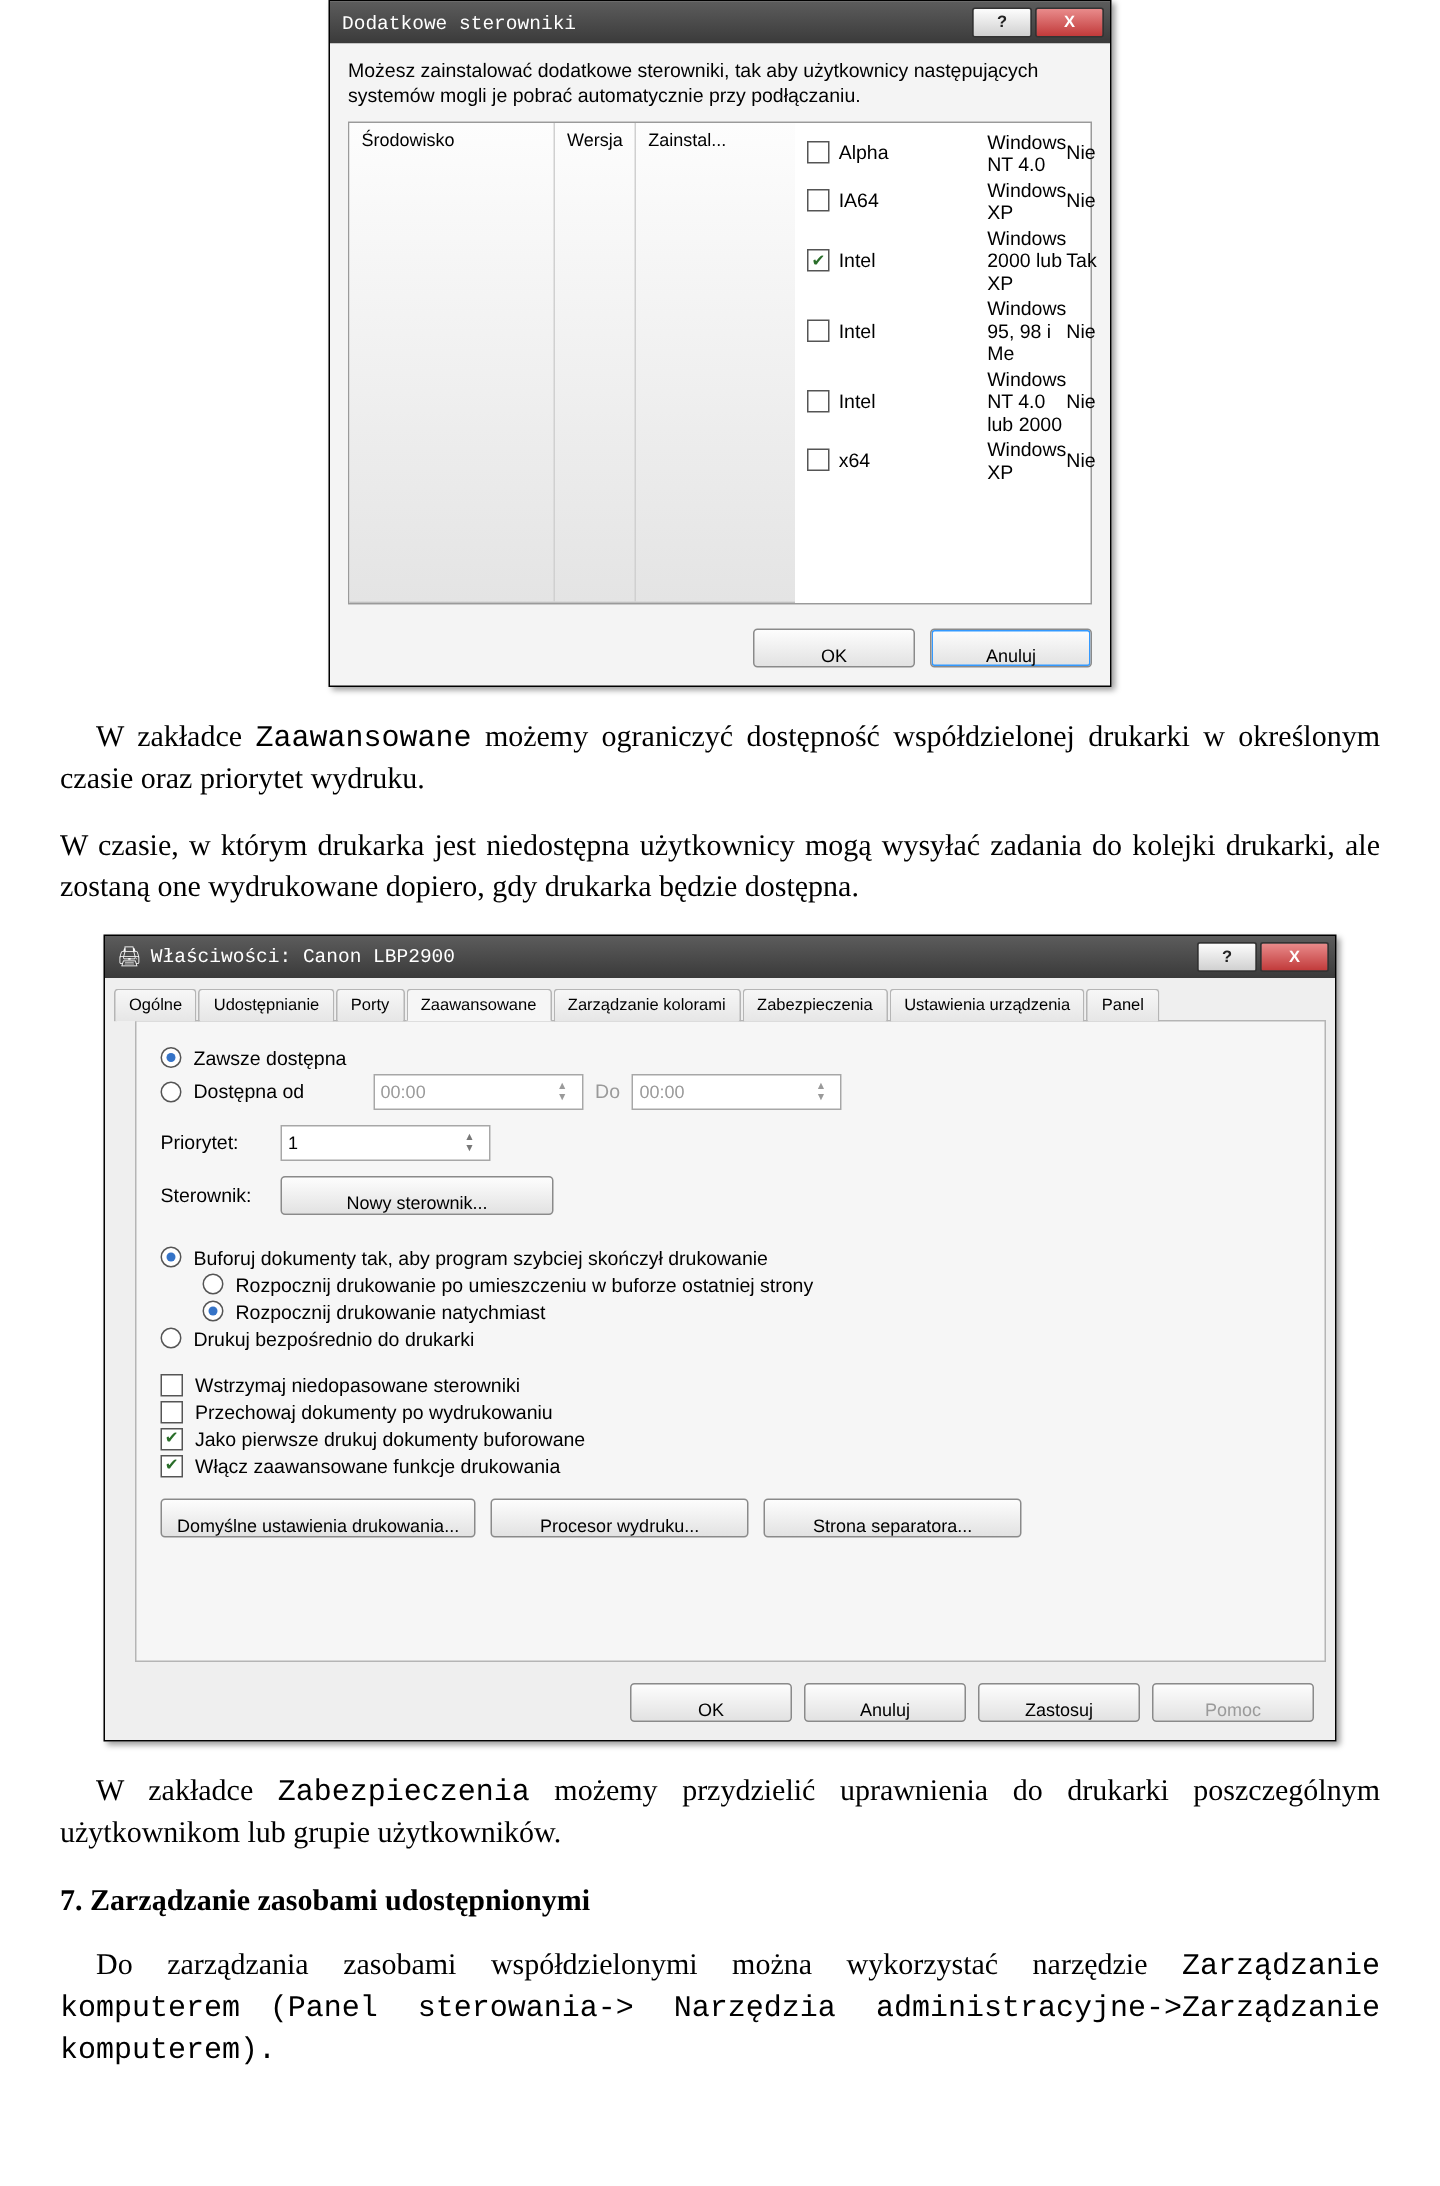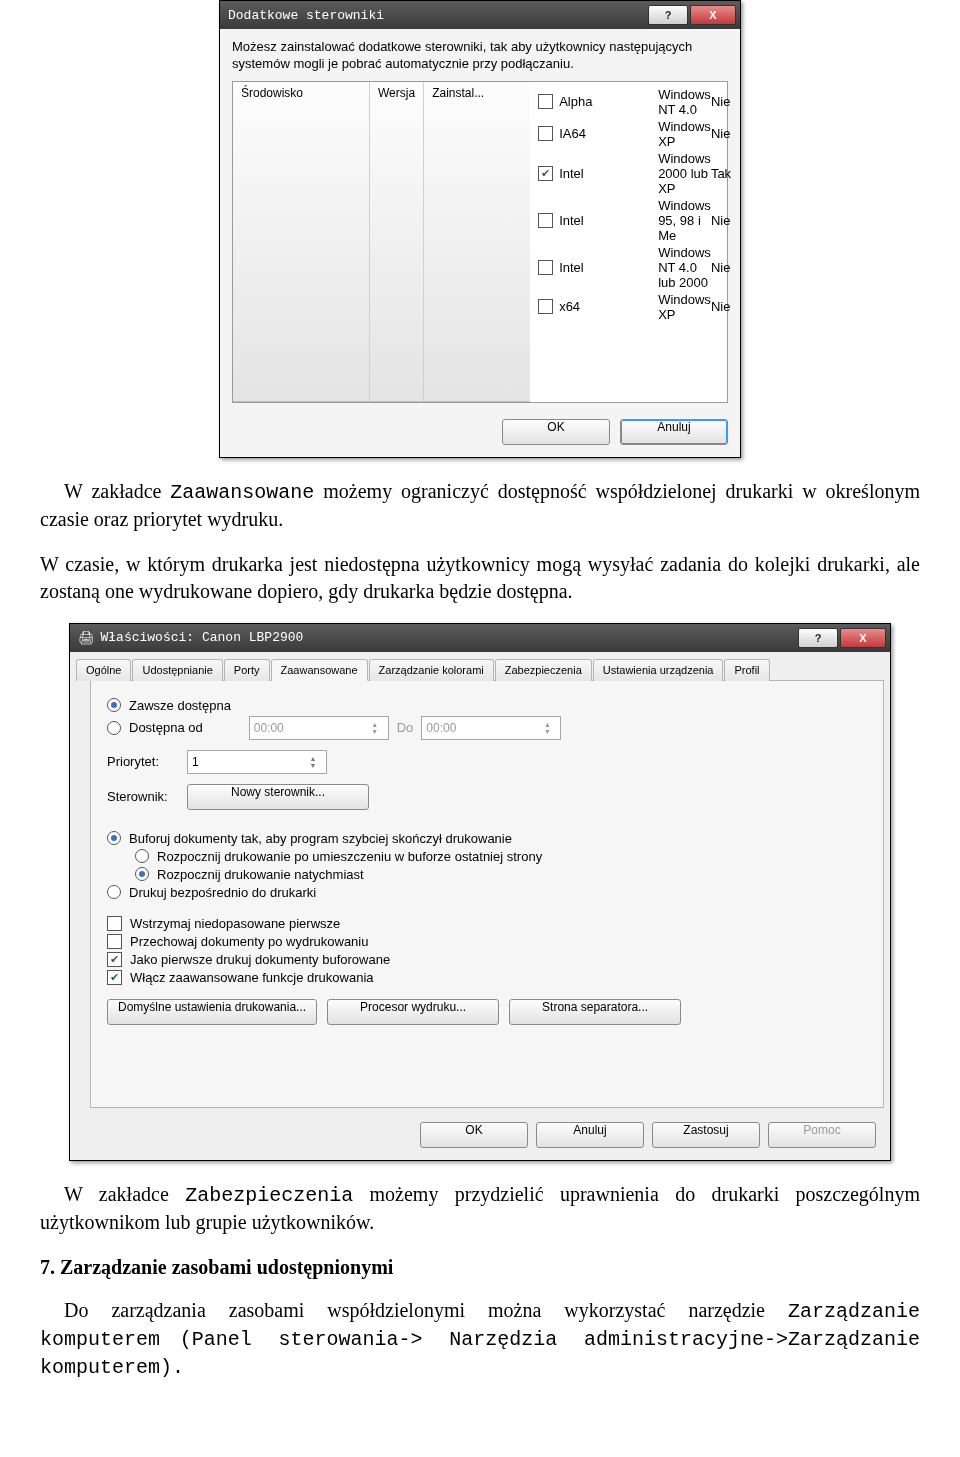--- a/index.html
+++ b/index.html
@@ -69,21 +69,21 @@
   .cb {
     width:13px; height:13px; border:1px solid #555; background:#fff;
     display:inline-flex; align-items:center; justify-content:center;
     font-size:11px; color:#2a6e2a;
   }
   .dlg1 .footer { padding:10px 12px 12px; display:flex; justify-content:flex-end; gap:10px; }
   .btn {
     min-width:86px; height:24px; font-size:12px;
     border:1px solid #8a8a8a; border-radius:3px;
     background:linear-gradient(#fdfdfd,#e2e2e2);
-    display:inline-flex; align-items:flex-start; justify-content:center;
+    display:inline-flex; align-items:flex-end; justify-content:center;
     padding:0 10px;
   }
   .btn.default { box-shadow: 0 0 0 1px #3399ff inset; }
 
   
   .dlg2-wrap { display:flex; justify-content:center; margin: 10px 0 20px 0; }
   .dlg2 {
     width: 820px;
     border:1px solid #000;
     background:#efefef;
@@ -236,21 +236,21 @@
         </span>
     </div>
     <div class="tabbar" id="tabbar">
         <span class="tab">Ogólne</span>
         <span class="tab">Udostępnianie</span>
         <span class="tab">Porty</span>
         <span class="tab active">Zaawansowane</span>
         <span class="tab">Zarządzanie kolorami</span>
         <span class="tab">Zabezpieczenia</span>
         <span class="tab">Ustawienia urządzenia</span>
-        <span class="tab">Profil</span>
+        <span class="tab">Panel</span>
       </div>
     <div class="tabpage">
 
       <div class="radiorow">
         <span class="radio on"></span>
         <span>Zawsze dostępna</span>
       </div>
       <div class="radiorow">
         <span class="radio"></span>
         <span>Dostępna od</span>
@@ -308,21 +308,21 @@
       </div>
       <div class="radiorow">
         <span class="radio"></span>
         <span>Drukuj bezpośrednio do drukarki</span>
       </div>
 
       <div style="height:10px;"></div>
 
       <div class="checkrow">
         <span class="chk"></span>
-        <span>Wstrzymaj niedopasowane pierwsze</span>
+        <span>Wstrzymaj niedopasowane sterowniki</span>
       </div>
       <div class="checkrow">
         <span class="chk"></span>
         <span>Przechowaj dokumenty po wydrukowaniu</span>
       </div>
       <div class="checkrow">
         <span class="chk on"></span>
         <span>Jako pierwsze drukuj dokumenty buforowane</span>
       </div>
       <div class="checkrow">

